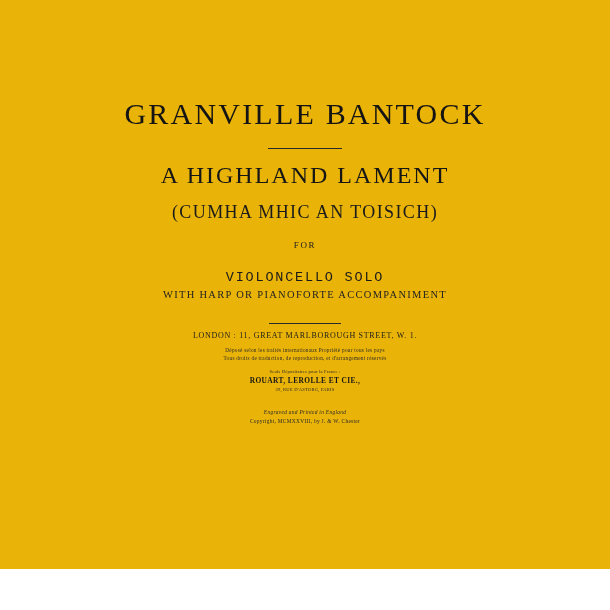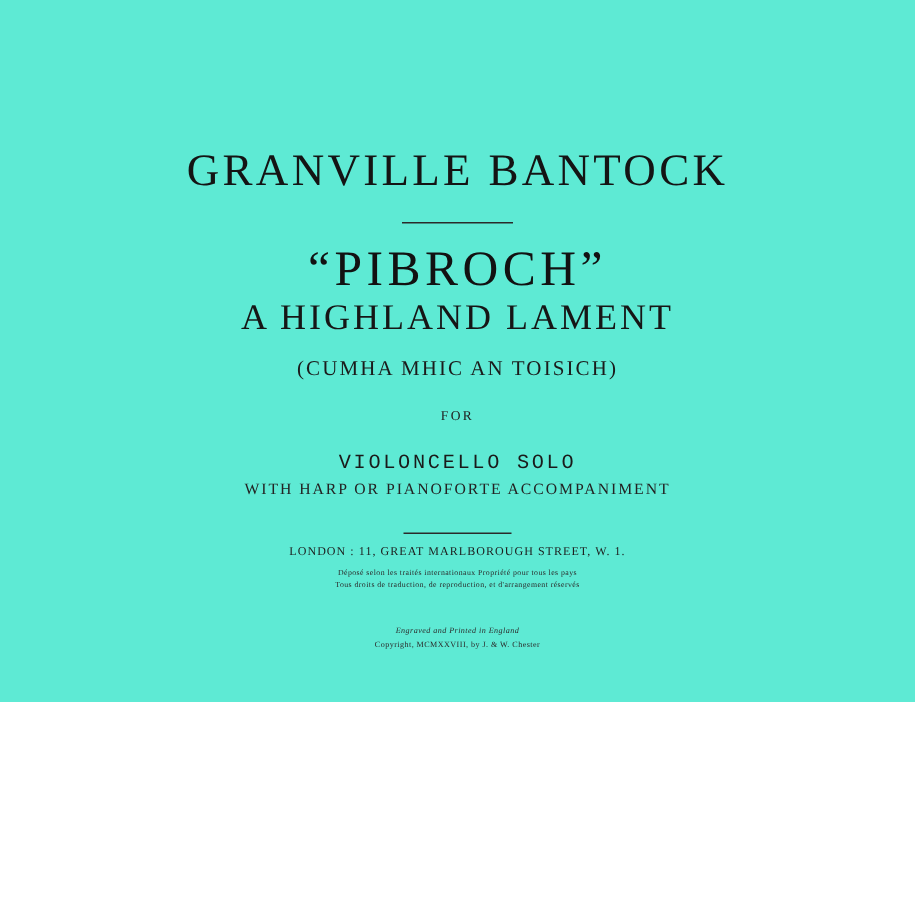--- a/index.html
+++ b/index.html
@@ -10,22 +10,22 @@
     width: 610px;
     height: 610px;
     background: #ffffff;
     font-family: "Liberation Serif", serif;
     color: #1a1a1a;
     overflow: hidden;
   }
   .page {
     position: relative;
     width: 610px;
-    height: 468px;
-    background: #5eead4;
+    height: 569px;
+    background: #eab308;
     display: flex;
     flex-direction: column;
     align-items: center;
   }
   .composer {
     margin-top: 97px;
     font-size: 30px;
     letter-spacing: 2.2px;
     font-weight: 400;
     color: #141414;
@@ -50,21 +50,21 @@
   }
   .subtitle {
     margin-top: 0;
     font-size: 24px;
     letter-spacing: 2px;
     color: #161616;
     white-space: nowrap;
   }
   .gaelic {
     margin-top: 13px;
-    font-size: 14px;
+    font-size: 18px;
     letter-spacing: 1.4px;
     color: #1b1b1b;
     white-space: nowrap;
   }
   .for-word {
     margin-top: 17px;
     font-size: 9px;
     letter-spacing: 1.6px;
     color: #222;
   }
@@ -152,21 +152,20 @@
 </style>
 </head>
 <body>
 
 <div class="page">
 
   <div class="composer">GRANVILLE BANTOCK</div>
 
   <hr class="rule rule-top">
 
-  <div class="title">“PIBROCH”</div>
 
   <div class="subtitle">A HIGHLAND LAMENT</div>
 
   <div class="gaelic">(CUMHA  MHIC  AN  TOISICH)</div>
 
   <div class="for-word">FOR</div>
 
   <div class="instrument">VIOLONCELLO SOLO</div>
 
   <div class="accompaniment">WITH HARP OR PIANOFORTE ACCOMPANIMENT</div>
@@ -175,20 +174,25 @@
 
 
   <div class="address">LONDON : 11, GREAT MARLBOROUGH STREET, W. 1.</div>
 
   <div class="rights">
     <div>Déposé selon les traités internationaux        Propriété pour tous les pays</div>
     <div>Tous droits de traduction, de reproduction, et d'arrangement réservés</div>
   </div>
 
   <div class="agents">
+    <div class="agent-col">
+      <div class="agent-head">Seuls Dépositaires pour la France :</div>
+      <div class="agent-name">ROUART, LEROLLE ET CIE.,</div>
+      <div class="agent-addr">29, RUE D'ASTORG, PARIS</div>
+    </div>
   </div>
 
   <div class="footer">
     <div class="footer-line">Engraved and Printed in England</div>
     <div class="footer-line plain">Copyright, MCMXXVIII, by J. &amp; W. Chester</div>
   </div>
 
 </div>
 
 </body></html>

